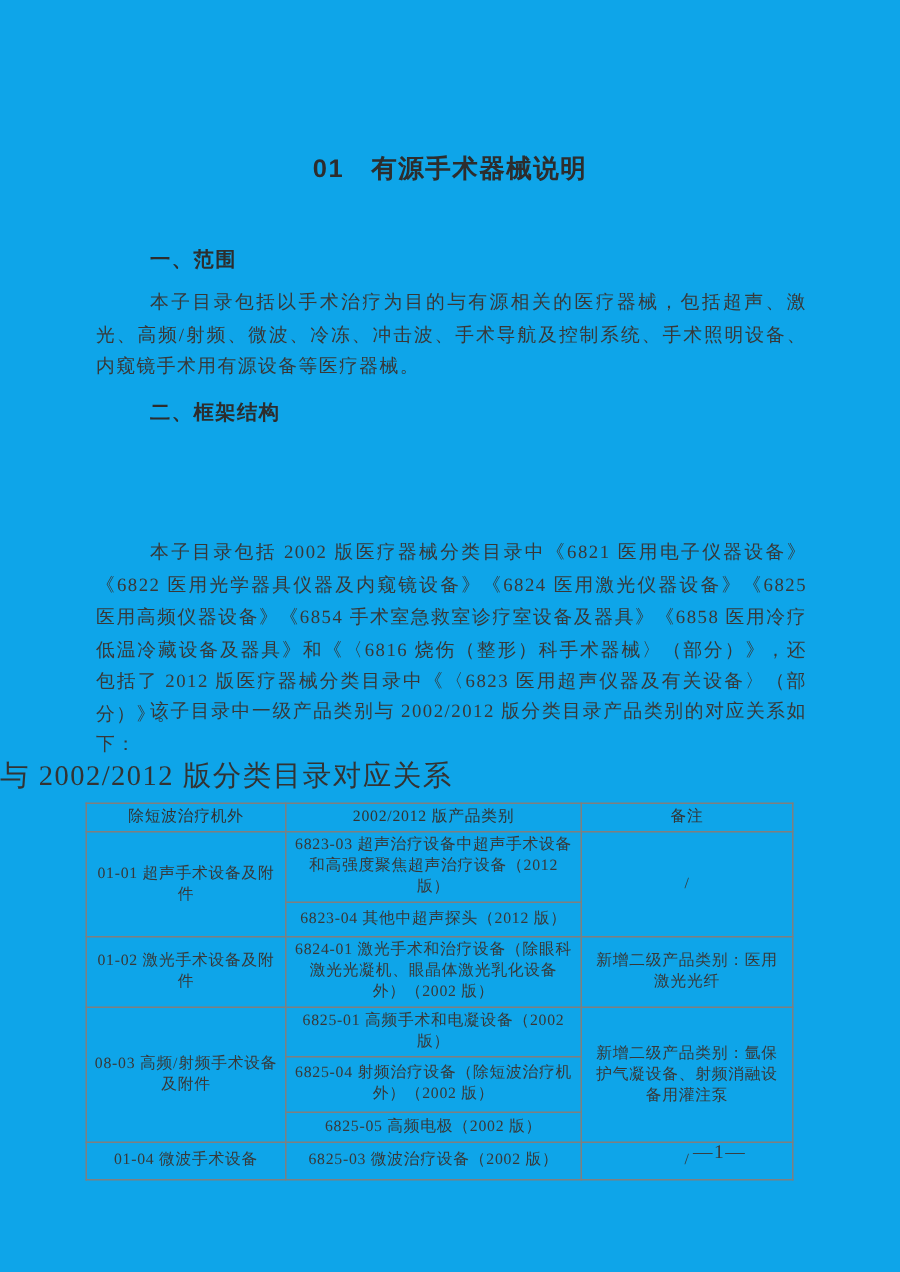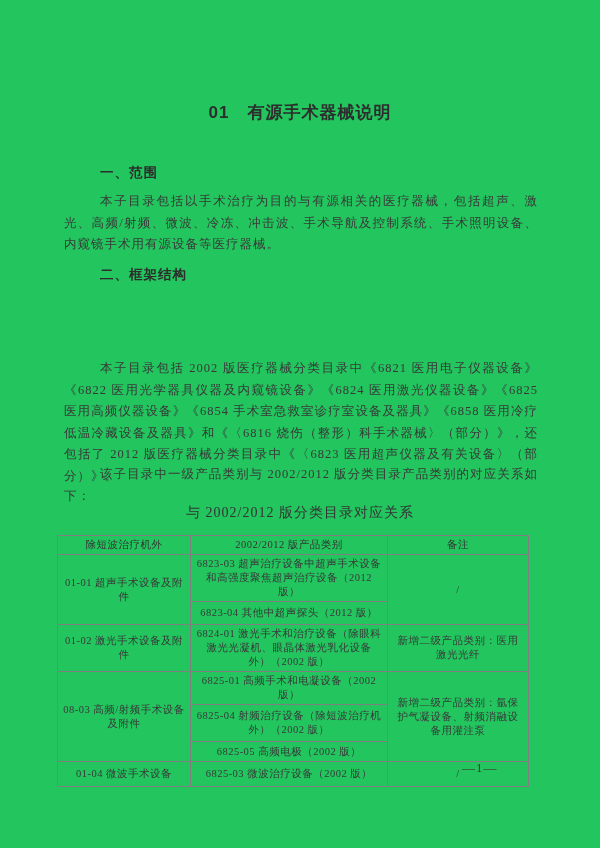--- a/index.html
+++ b/index.html
@@ -4,21 +4,21 @@
 <style>
   * { margin: 0; padding: 0; box-sizing: border-box; }
   html, body { background: #e8e8e8; }
   body { font-family: "Liberation Serif", "DejaVu Serif", serif; }
 
   .page {
     position: relative;
     width: 600px;
     height: 848px;
     margin: 0 auto;
-    background: #22c55e;
+    background: #0ea5e9;
     color: #3a3a3a;
     overflow: hidden;
   }
 
   .doc-title {
     position: absolute;
     top: 101px;
     left: 0;
     width: 100%;
     text-align: center;
@@ -55,22 +55,22 @@
   .para.p1 { top: 191px; }
   .para.p2 { top: 292px; }
   .para.p3 { top: 358px; }
   .para.p4 { top: 464px; }
 
   .table-caption {
     position: absolute;
     top: 504px;
     left: 0;
     width: 100%;
-    text-align: center;
-    font-size: 14px;
+    text-align: left;
+    font-size: 19px;
     letter-spacing: 1px;
     color: #333333;
   }
 
   table.mapping {
     position: absolute;
     top: 535px;
     left: 57px;
     width: 471px;
     border-collapse: collapse;

